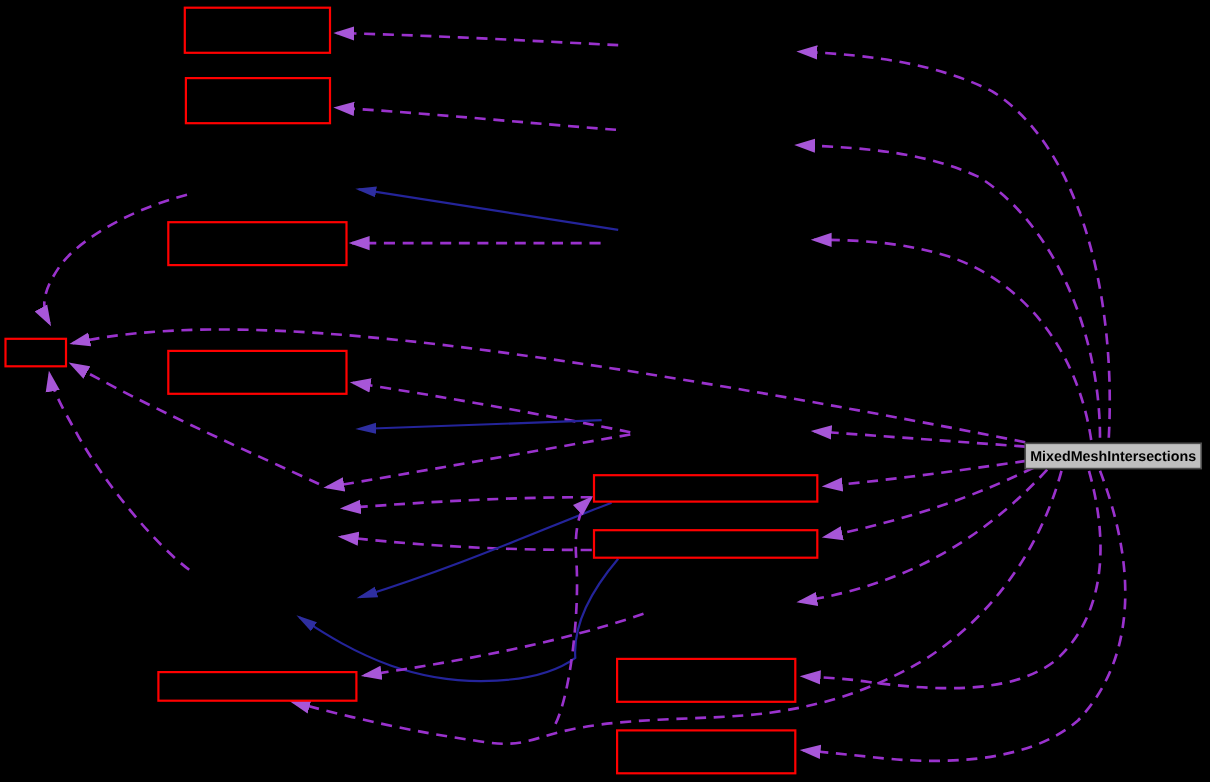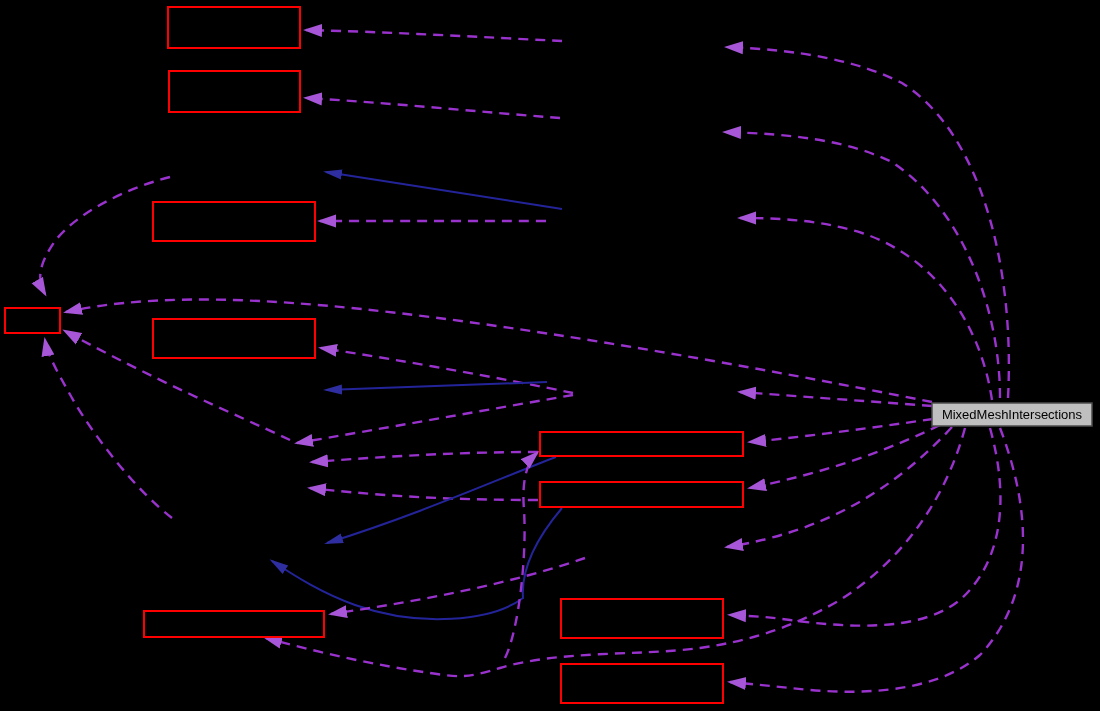--- a/index.html
+++ b/index.html
@@ -6,20 +6,21 @@
     margin: 0;
     padding: 0;
     background: #000000;
     font-family: "Liberation Sans", "DejaVu Sans", sans-serif;
   }
   .stage {
     position: relative;
     width: 1100px;
     height: 711px;
     overflow: hidden;
+    font-weight: bold;
   }
   svg { display: block; }
   text.central-label {
     font-family: "Liberation Sans", "DejaVu Sans", sans-serif;
     font-size: 13px;
     fill: #000000;
   }
 </style>
 </head>
 <body>

